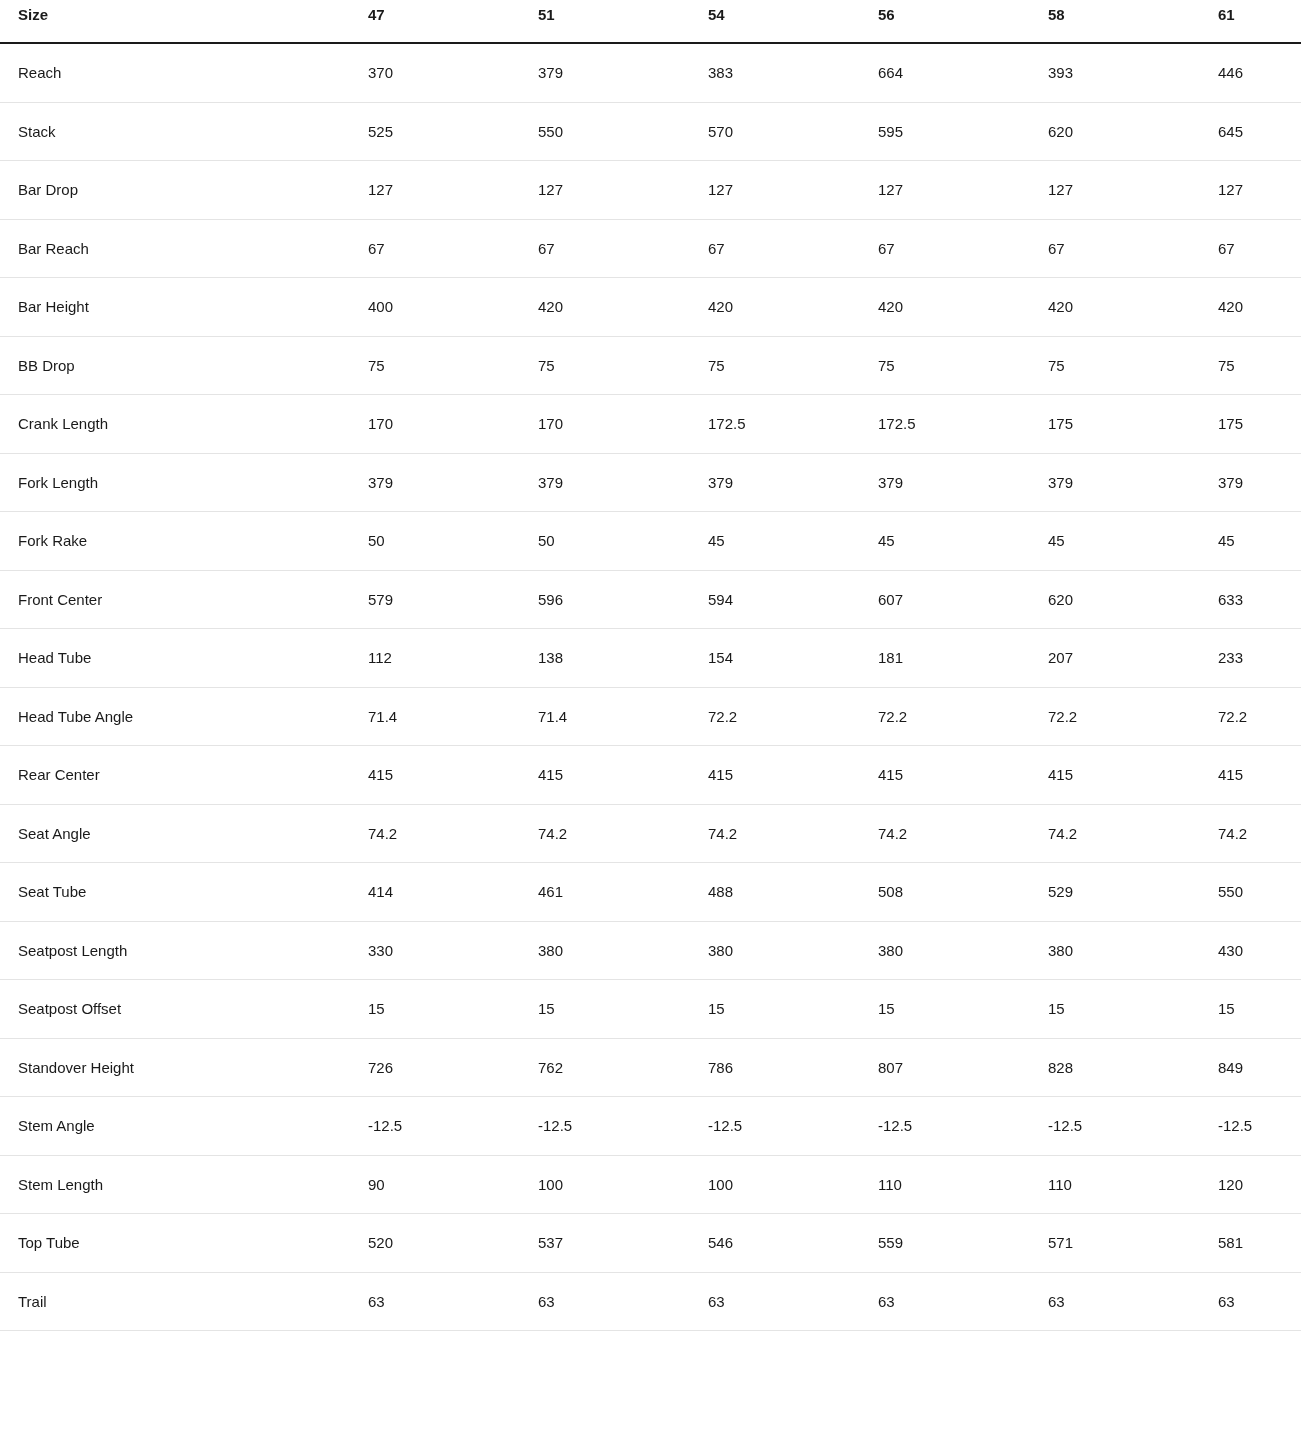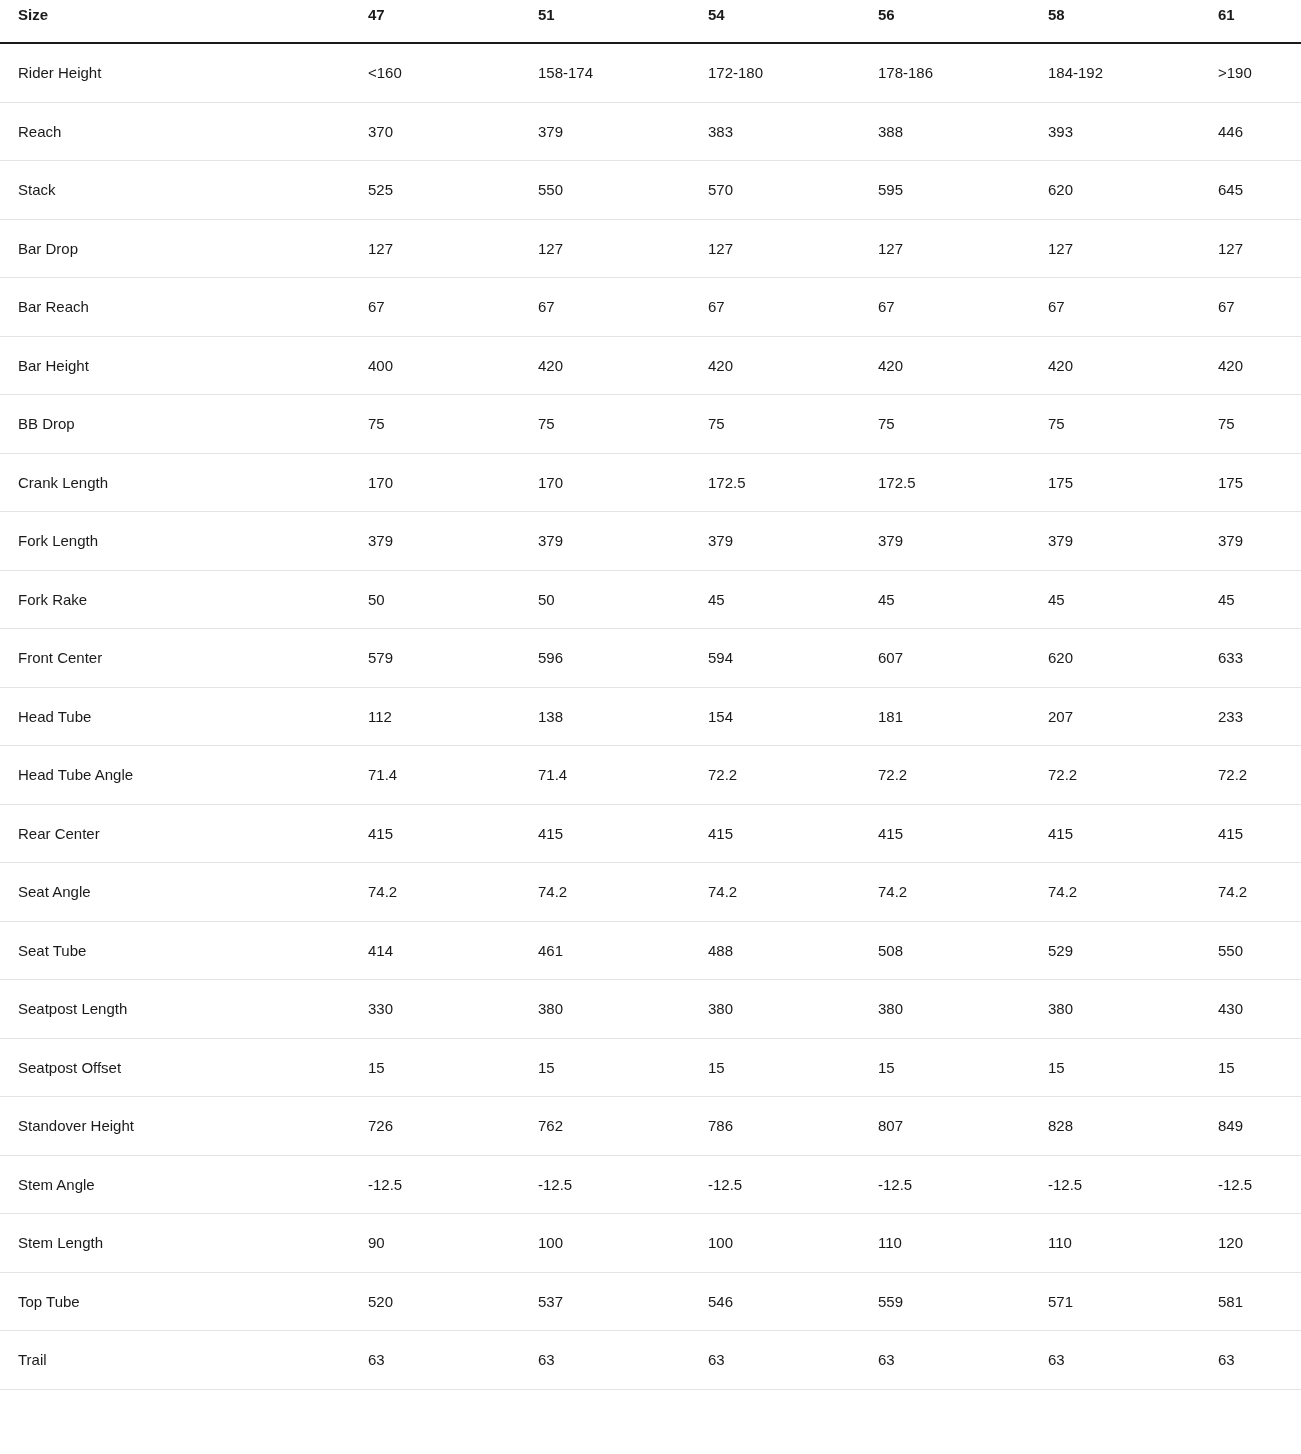--- a/index.html
+++ b/index.html
@@ -59,34 +59,25 @@
     <div class="cell label-cell">Size</div>
     <div class="cell value-cell">47</div>
     <div class="cell value-cell">51</div>
     <div class="cell value-cell">54</div>
     <div class="cell value-cell">56</div>
     <div class="cell value-cell">58</div>
     <div class="cell value-cell">61</div>
   </div>
   <div>
       <div class="row">
-        <div class="cell label-cell">Rider Height</div>
-        <div class="cell value-cell">&lt;160</div>
-        <div class="cell value-cell">158-174</div>
-        <div class="cell value-cell">172-180</div>
-        <div class="cell value-cell">178-186</div>
-        <div class="cell value-cell">184-192</div>
-        <div class="cell value-cell">&gt;190</div>
-      </div>
-      <div class="row">
         <div class="cell label-cell">Reach</div>
         <div class="cell value-cell">370</div>
         <div class="cell value-cell">379</div>
         <div class="cell value-cell">383</div>
-        <div class="cell value-cell">388</div>
+        <div class="cell value-cell">664</div>
         <div class="cell value-cell">393</div>
         <div class="cell value-cell">446</div>
       </div>
       <div class="row">
         <div class="cell label-cell">Stack</div>
         <div class="cell value-cell">525</div>
         <div class="cell value-cell">550</div>
         <div class="cell value-cell">570</div>
         <div class="cell value-cell">595</div>
         <div class="cell value-cell">620</div>

